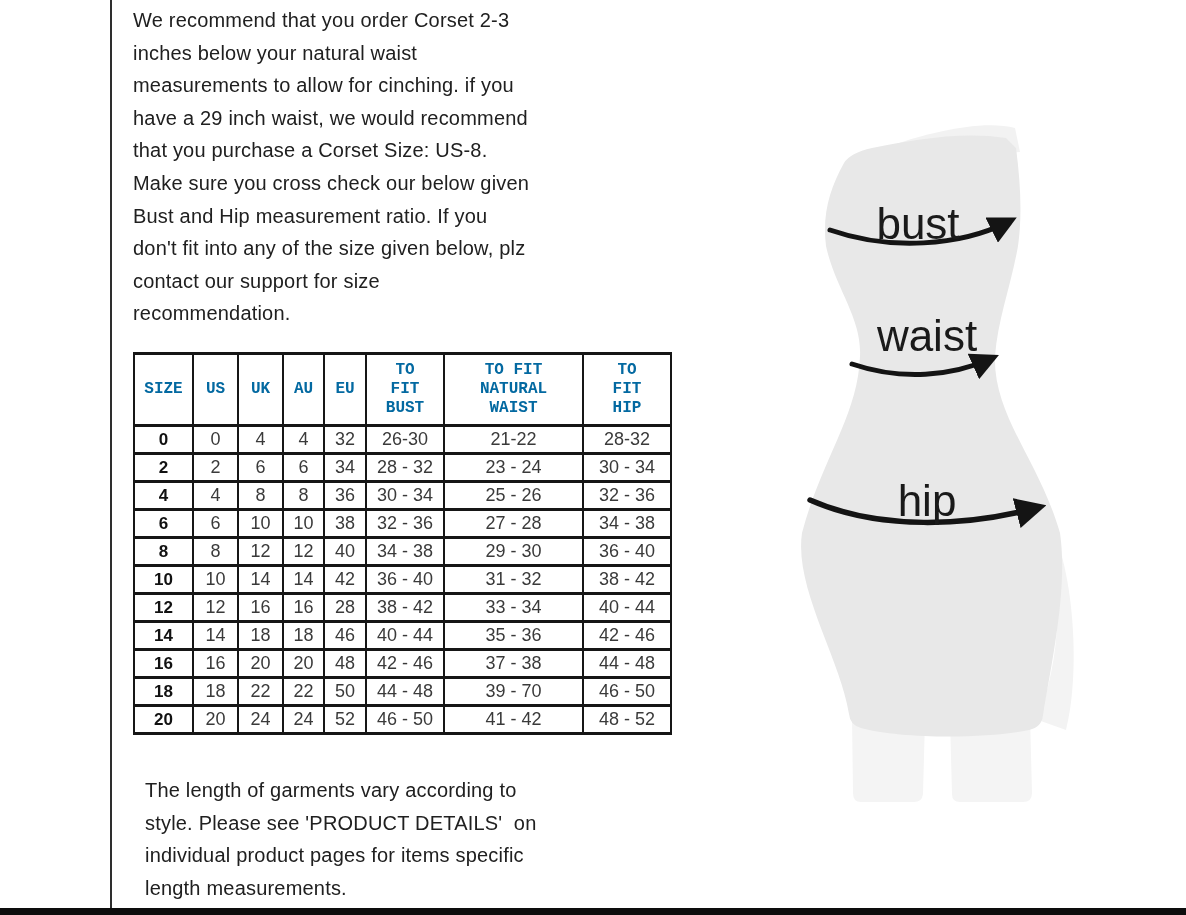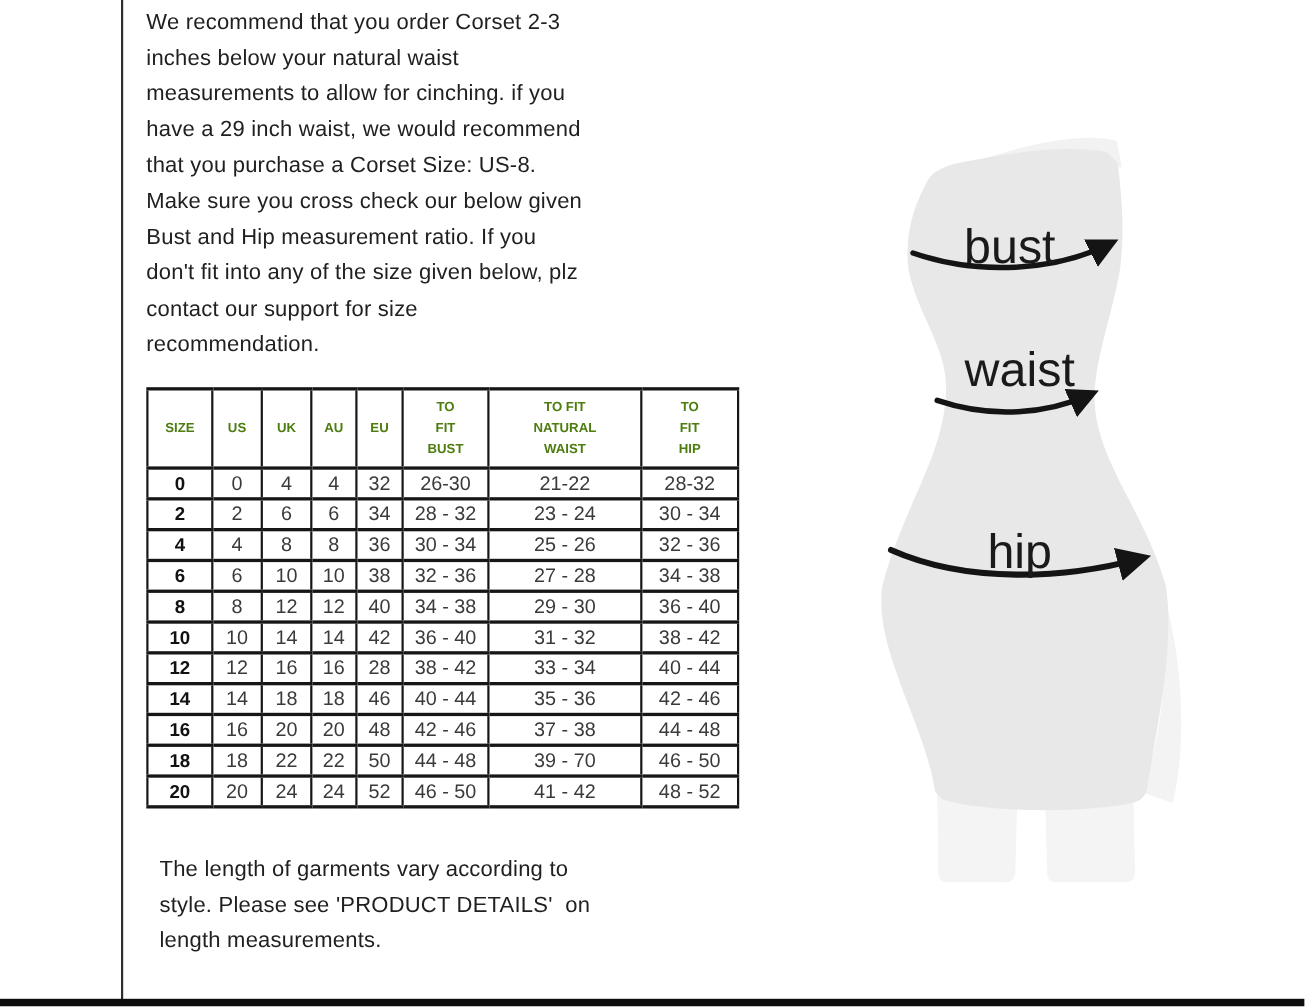--- a/index.html
+++ b/index.html
@@ -27,22 +27,22 @@
   table {
     border-collapse: collapse; table-layout: fixed; width: 537px;
     font-family: "Liberation Sans", "DejaVu Sans", sans-serif;
   }
   th, td {
     border-left: 2px solid #161616; border-right: 2px solid #161616;
     border-top: 3px solid #161616; border-bottom: 3px solid #161616;
     text-align: center; vertical-align: middle; padding: 0; overflow: hidden;
   }
   th {
-    height: 72px; font-size: 12px; font-weight: bold; line-height: 19px;
-    white-space: pre-line; color: #4d7c0f;
+    height: 72px; font-size: 16px; font-weight: bold; line-height: 19px;
+    white-space: pre-line; color: #0369a1; font-family: Liberation Mono, monospace;
   }
   td { height: 25px; font-size: 18px; line-height: 25px; color: #3a3a3a; }
   td.size-col { font-weight: bold; font-size: 17px; color: #111111; }
 
   #figure { position: absolute; left: 780px; top: 118px; width: 345px; height: 695px; }
   #figure text {
     font-family: "Liberation Sans", "DejaVu Sans", sans-serif;
     font-size: 44px; fill: #1a1a1a;
   }
 </style>
@@ -206,20 +206,21 @@
           <td>41 - 42</td>
           <td>48 - 52</td>
         </tr>
       </tbody>
   </table>
 </div>
 
 <div id="footer" class="text-block">
     <div>The length of garments vary according to</div>
     <div>style. Please see 'PRODUCT DETAILS'  on</div>
+    <div>individual product pages for items specific</div>
     <div>length measurements.</div>
   </div>
 
 <svg id="figure" viewBox="0 0 345 695">
   <defs>
     <marker id="ah" viewBox="0 0 10 10" refX="6.5" refY="5" markerWidth="5.6" markerHeight="5.6" orient="auto">
       <path d="M0,0 L10,5 L0,10 z" fill="#141414"></path>
     </marker>
   </defs>
 

